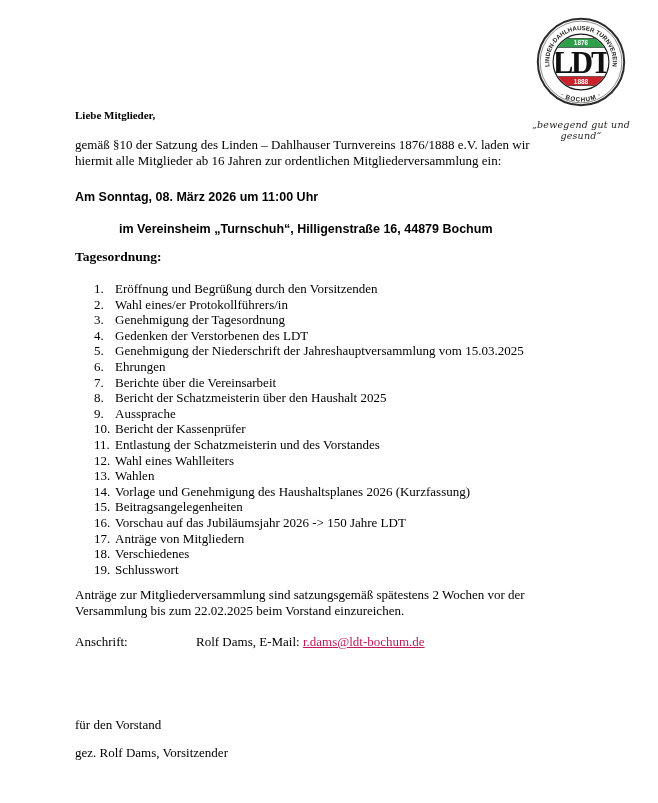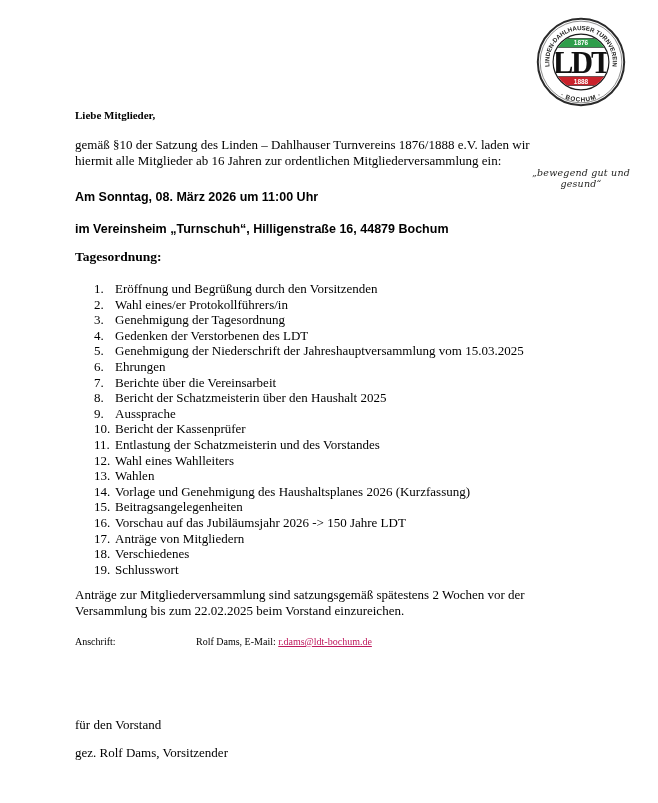--- a/index.html
+++ b/index.html
@@ -13,41 +13,41 @@
     font-family: "Liberation Serif", serif;
     color: #000;
   }
   .abs { position: absolute; left: 75px; }
 
   .title        { top: 76px;  font-size: 15.5px; font-weight: bold; letter-spacing: .2px; }
   .salutation   { top: 109px; font-size: 11px;   font-weight: bold; }
   .intro        { top: 137px; width: 474px; font-size: 13px; line-height: 16.2px; }
   .sansline     { font-family: "Liberation Sans", sans-serif; font-size: 12.5px; font-weight: bold; }
   .date-line    { top: 190px; }
-  .location-line{ top: 222px; }
+  .location-line{ top: 222px; margin-left: 44px; }
   .agenda-heading { top: 249px; font-size: 13.5px; font-weight: bold; }
 
   .agenda-list  { top: 281px; width: 505px; list-style: none; padding-left: 19px; }
   .agenda-list li { display: flex; font-size: 13px; line-height: 15.6px; }
   .agenda-list .num { width: 21px; flex: 0 0 21px; }
   .agenda-list .itm { flex: 1; }
 
   .deadline     { top: 587px; width: 478px; font-size: 13px; line-height: 16.2px; }
 
-  .contact      { top: 634px; display: flex; font-size: 10px; line-height: 16.6px; justify-content: flex-end; }
+  .contact      { top: 634px; display: flex; font-size: 13px; line-height: 16.6px; justify-content: flex-end; }
   .contact .lbl { width: 121px; flex: 0 0 121px; }
   .contact a    { text-decoration: underline; }
 
   .closing1     { top: 717px; font-size: 13px; }
   .closing2     { top: 745px; font-size: 13px; }
 
   .logo-box     { position: absolute; left: 536px; top: 17px; width: 90px; height: 90px; }
   .motto        { position: absolute; left: 520px; top: 119px; width: 122px;
                   text-align: center; font-size: 9.5px; font-style: italic;
-                  font-family: "DejaVu Serif", serif; color: #1d1d1b; letter-spacing: .2px; margin-top: 48px; }
+                  font-family: "DejaVu Serif", serif; color: #1d1d1b; letter-spacing: .2px; }
 
   .logo-ringtext { font-family: "Liberation Sans", sans-serif; font-size: 6.8px; font-weight: bold; fill: #1d1d1b; }
   .logo-bottext  { font-family: "Liberation Sans", sans-serif; font-size: 7px; font-weight: bold; letter-spacing: .8px; fill: #1d1d1b; }
   .logo-year     { font-family: "Liberation Sans", sans-serif; font-size: 7.2px; font-weight: bold; fill: #ffffff; }
   .logo-monogram { font-family: "Liberation Serif", serif; font-size: 34px; font-weight: bold; letter-spacing: -2.5px; fill: #111; }
 </style>
 </head>
 <body>
 
 <div class="page">

